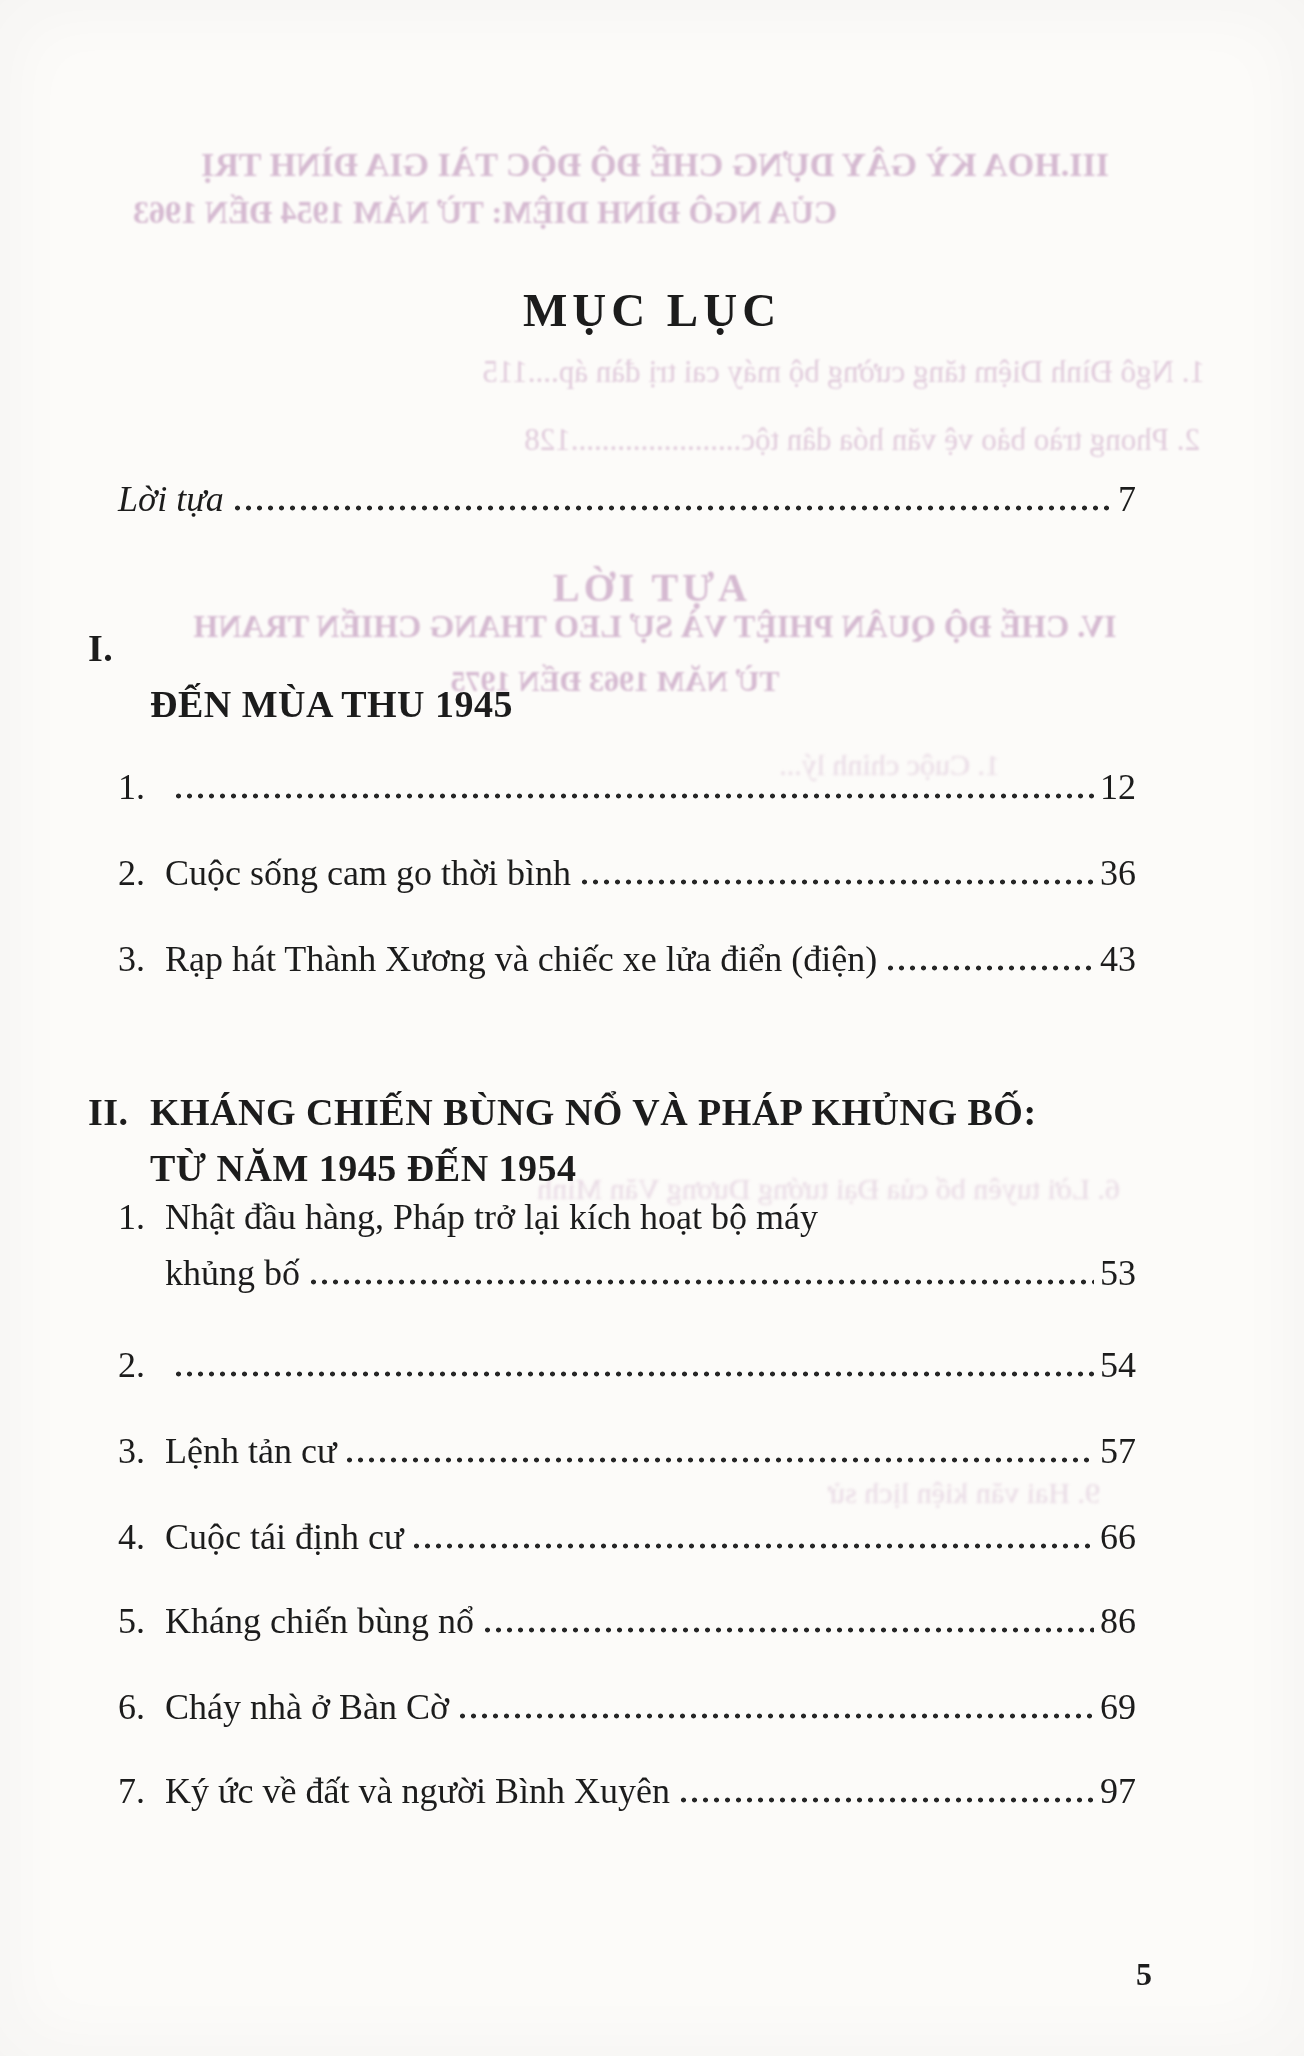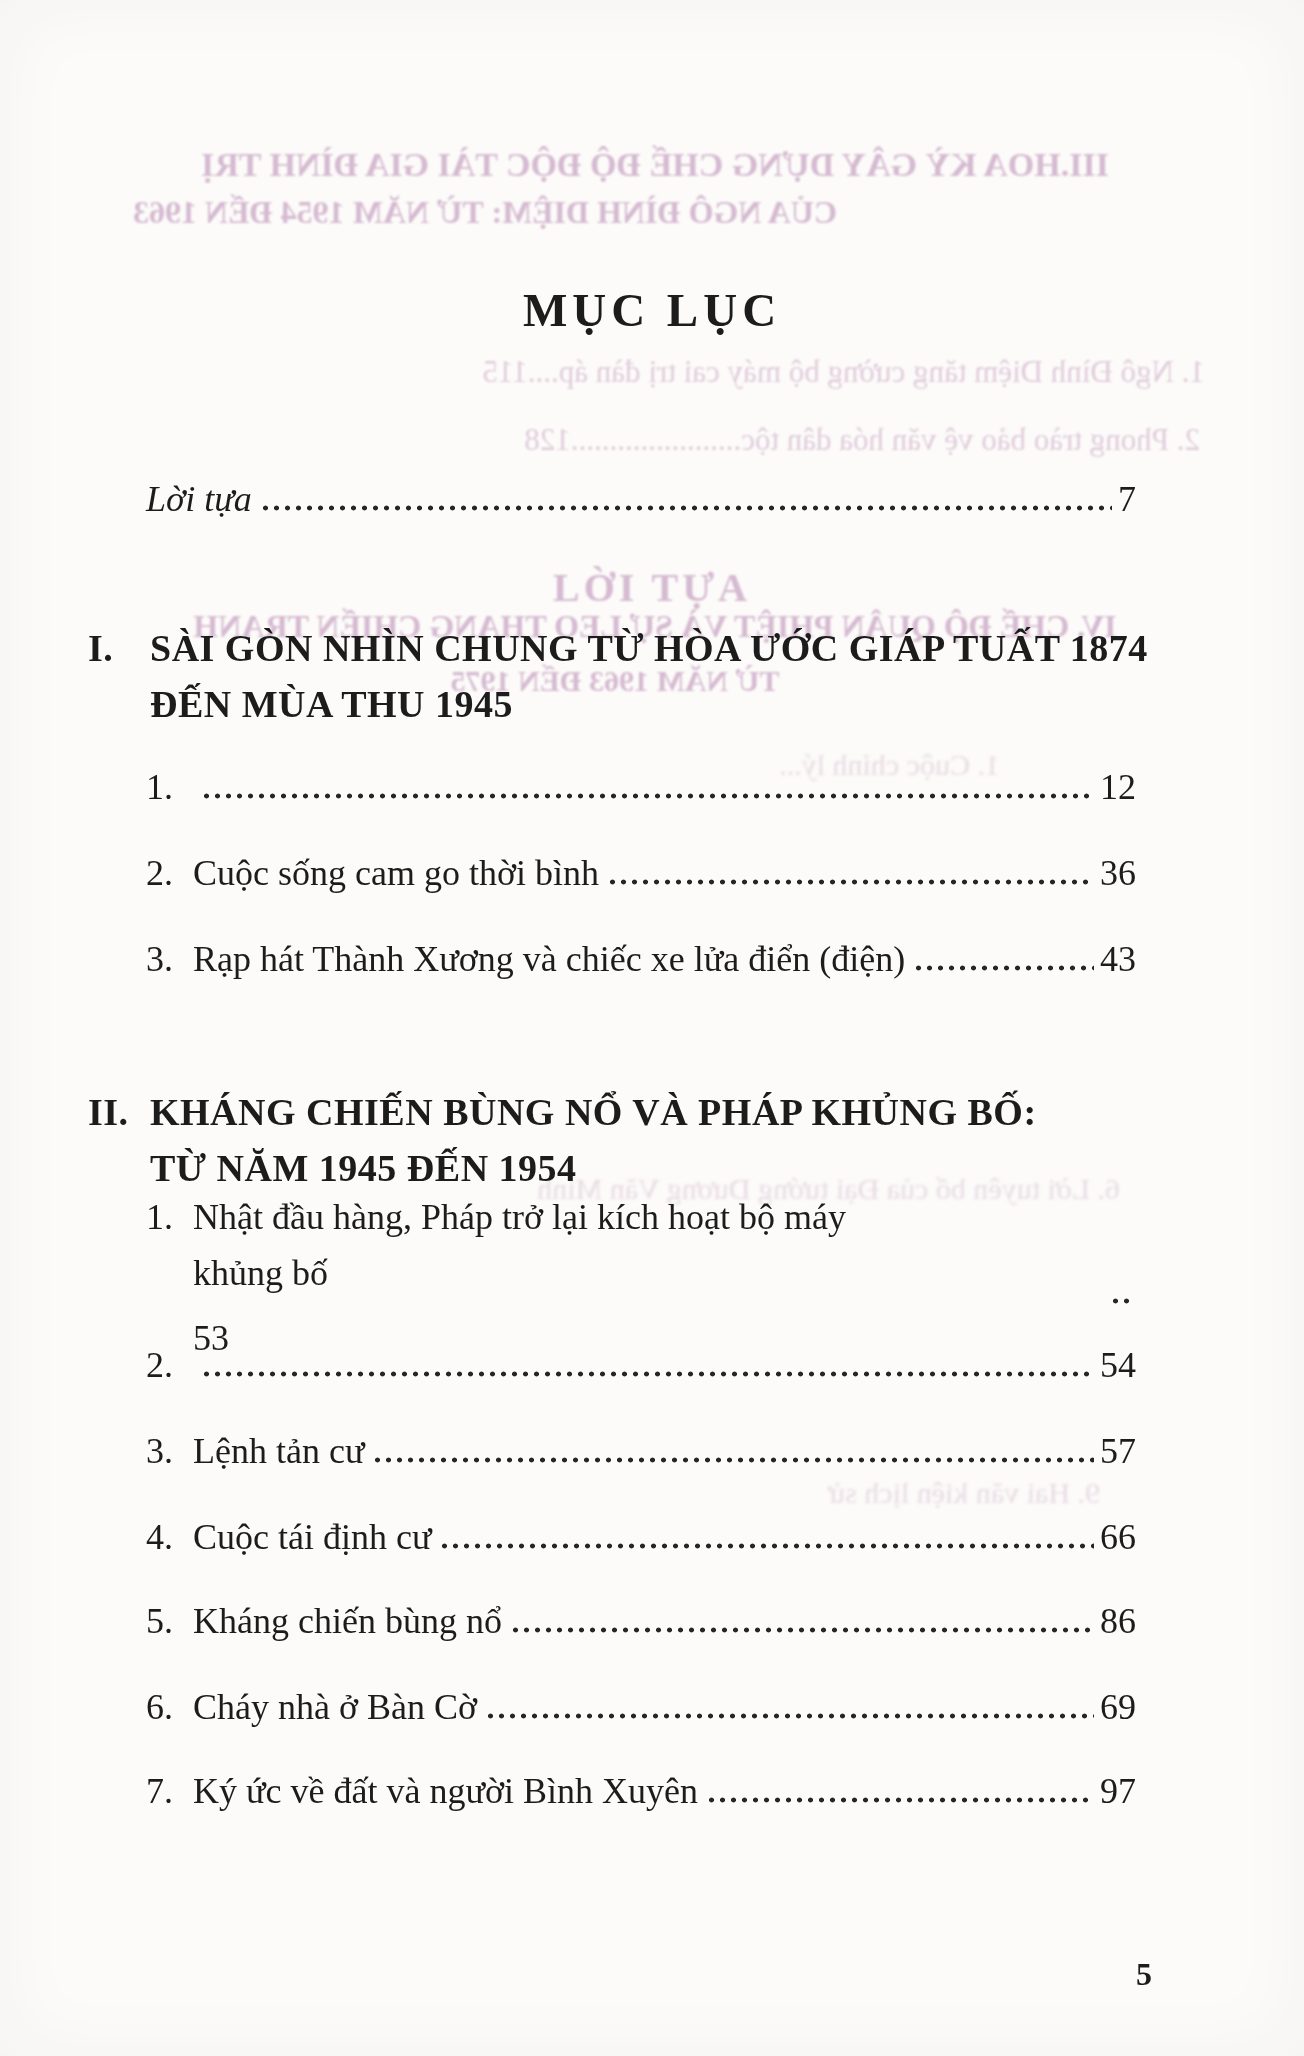--- a/index.html
+++ b/index.html
@@ -37,21 +37,21 @@
   .mirror{transform:scaleX(-1);}
 
   
   .title{
     left:0;right:0;text-align:center;
     font-size:47px;font-weight:bold;letter-spacing:5px;
   }
   .row{
     display:flex;align-items:baseline;
     left:118px;right:168px;
-    font-size:36px;line-height:46px;margin-left:28px;
+    font-size:36px;line-height:46px;
   }
   .row .inum{flex:0 0 47px;}
   .row .ilabel{white-space:nowrap;}
   .dots{
     flex:1 1 auto;
     align-self:flex-end;
     height:10px;
     margin:0 6px 9px 8px;
     background-image:radial-gradient(circle,#262626 2.1px,transparent 2.8px);
     background-size:11px 10px;
@@ -95,21 +95,21 @@
 
   <div class="abs row" style="top:476px;">
     <span class="preface-label">Lời tựa</span>
     <span class="dots"></span>
     <span class="pagenum">7</span>
   </div>
 
   <div class="abs heading" style="top:620px;">
     <span class="numeral">I.</span>
     <div class="htext">
-      <span>SÀI GÒN NHÌN CHUNG TỪ HÒA ƯỚC GIÁP TUẤT 1874</span><br>
+      <br>
       <span>ĐẾN MÙA THU 1945</span>
     </div>
   </div>
 
   <div class="abs row" style="top:764px;">
     <span class="inum">1.</span>
     <span class="dots"></span>
     <span class="pagenum">12</span>
   </div>
   <div class="abs row" style="top:850px;">
@@ -130,21 +130,21 @@
     <div class="htext">
       <span>KHÁNG CHIẾN BÙNG NỔ VÀ PHÁP KHỦNG BỐ:</span><br>
       <span>TỪ NĂM 1945 ĐẾN 1954</span>
     </div>
   </div>
 
   <div class="abs row" style="top:1194px;">
     <span class="inum">1.</span>
     <span class="ilabel">Nhật đầu hàng, Pháp trở lại kích hoạt bộ máy</span>
   </div>
-  <div class="abs row" style="top:1250px;left:165px;flex-direction:column;">
+  <div class="abs row" style="top:1250px;left:165px;">
     <span class="ilabel">khủng bố</span>
     <span class="dots"></span>
     <span class="pagenum">53</span>
   </div>
 
   <div class="abs row" style="top:1342px;">
     <span class="inum">2.</span>
     <span class="dots"></span>
     <span class="pagenum">54</span>
   </div>

